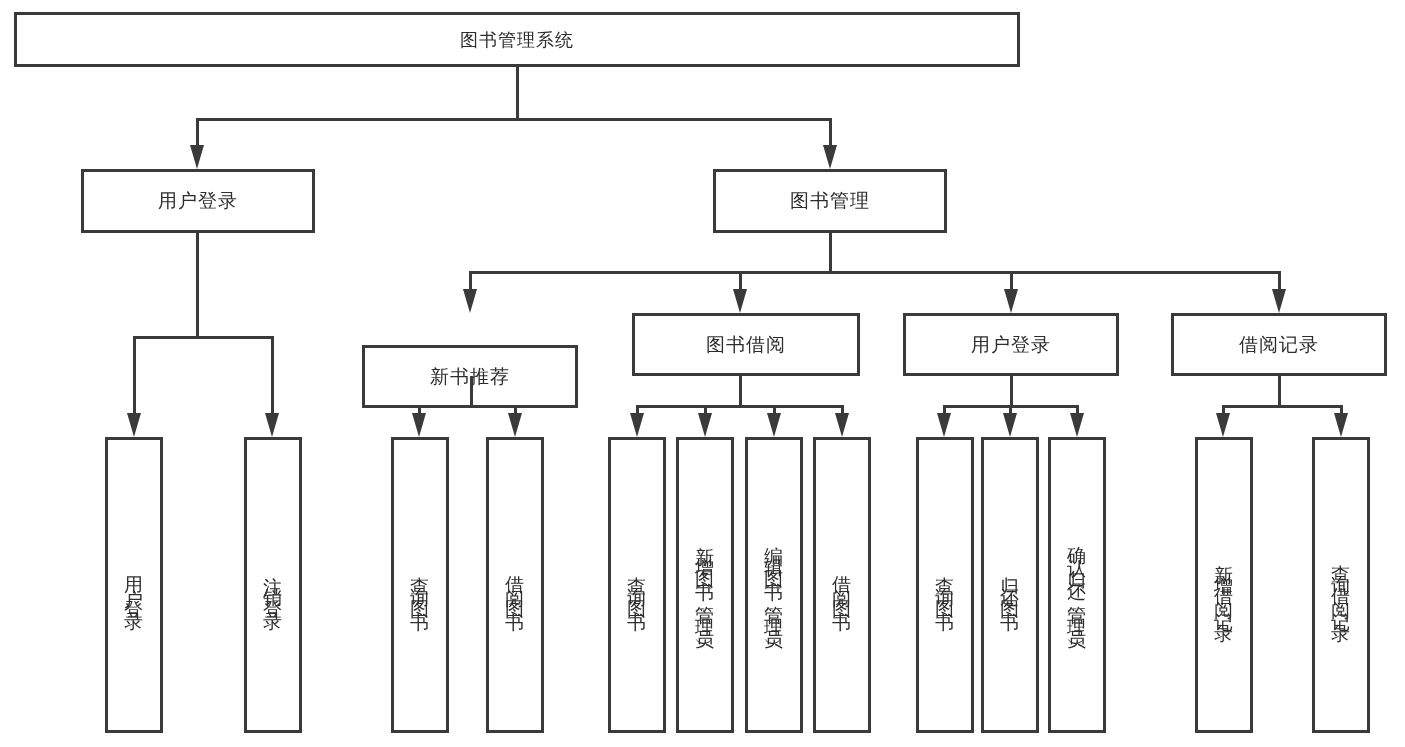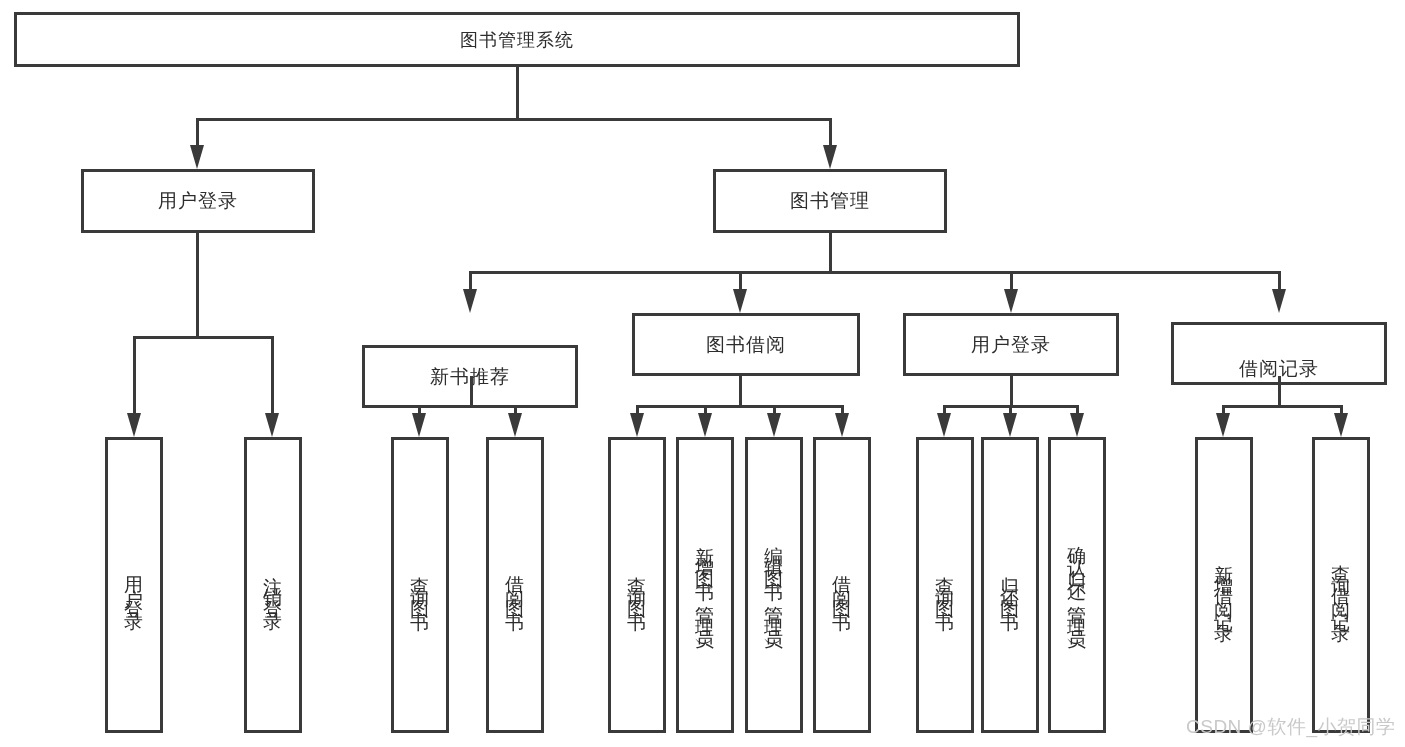--- a/index.html
+++ b/index.html
@@ -67,21 +67,21 @@
 
   <div class="box hbox" style="left: 362px; top: 313px; width: 216px; height: 63px; border-color: rgb(58, 58, 58); margin-top: 32px;">
     <span>新书推荐</span>
   </div>
   <div class="box hbox" style="left: 632px; top: 313px; width: 228px; height: 63px; border-color: rgb(58, 58, 58);">
     <span>图书借阅</span>
   </div>
   <div class="box hbox" style="left: 903px; top: 313px; width: 216px; height: 63px; border-color: rgb(58, 58, 58);">
     <span>用户登录</span>
   </div>
-  <div class="box hbox" style="left: 1171px; top: 322px; width: 216px; height: 63px; border-color: rgb(58, 58, 58); align-items: flex-end;">
+  <div class="box hbox" style="left: 1171px; top: 313px; width: 216px; height: 63px; border-color: rgb(58, 58, 58);">
     <span>借阅记录</span>
   </div>
 
   <div class="box vbox" style="left: 105px; border-color: rgb(58, 58, 58);">
     <span class="vtext">用户登录</span>
   </div>
   <div class="box vbox" style="left: 244px; border-color: rgb(58, 58, 58);">
     <span class="vtext">注销登录</span>
   </div>
 
@@ -115,21 +115,20 @@
     <span class="vtext">确认归还（管理员）</span>
   </div>
 
   <div class="box vbox" style="left: 1195px; border-color: rgb(58, 58, 58);">
     <span class="vtext">新增借阅记录</span>
   </div>
   <div class="box vbox" style="left: 1312px; border-color: rgb(58, 58, 58);">
     <span class="vtext">查询借阅记录</span>
   </div>
 
-  <div class="watermark" style="color: rgb(201, 201, 201);">CSDN @软件_小贺同学</div>
 
 <div class="vline" style="left: 515.5px; top: 67px; width: 3px; height: 54px; background: rgb(58, 58, 58);"></div>
     <div class="vline" style="left: 195.5px; top: 233px; width: 3px; height: 106px; background: rgb(58, 58, 58);"></div>
     <div class="vline" style="left: 828.5px; top: 233px; width: 3px; height: 41px; background: rgb(58, 58, 58);"></div>
     <div class="vline" style="left: 469.5px; top: 376px; width: 3px; height: 32px; background: rgb(58, 58, 58);"></div>
     <div class="vline" style="left: 738.5px; top: 376px; width: 3px; height: 32px; background: rgb(58, 58, 58);"></div>
     <div class="vline" style="left: 1009.5px; top: 376px; width: 3px; height: 32px; background: rgb(58, 58, 58);"></div>
     <div class="vline" style="left: 1277.5px; top: 376px; width: 3px; height: 32px; background: rgb(58, 58, 58);"></div>
     <div class="hline" style="left: 196px; top: 117.5px; width: 636px; height: 3px; background: rgb(58, 58, 58);"></div>
     <div class="hline" style="left: 133px; top: 335.5px; width: 141px; height: 3px; background: rgb(58, 58, 58);"></div>

